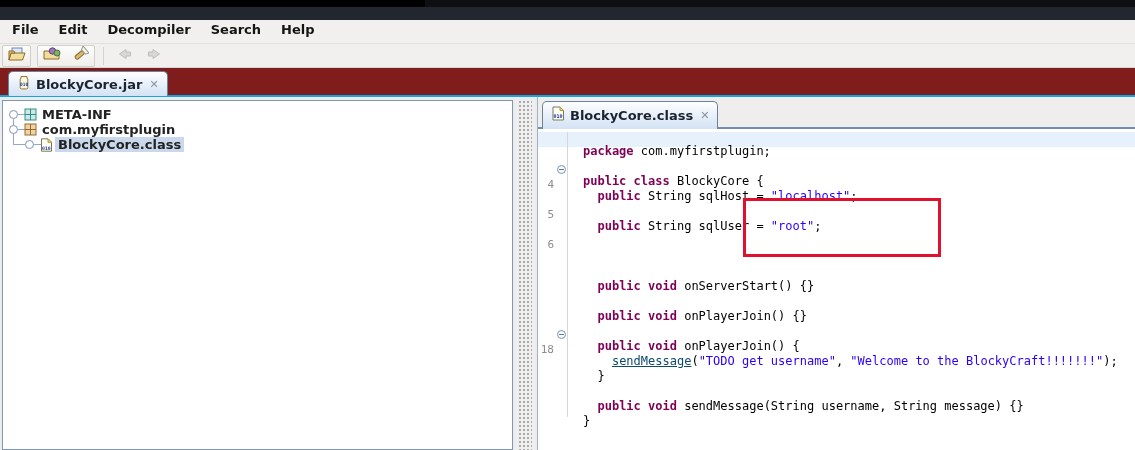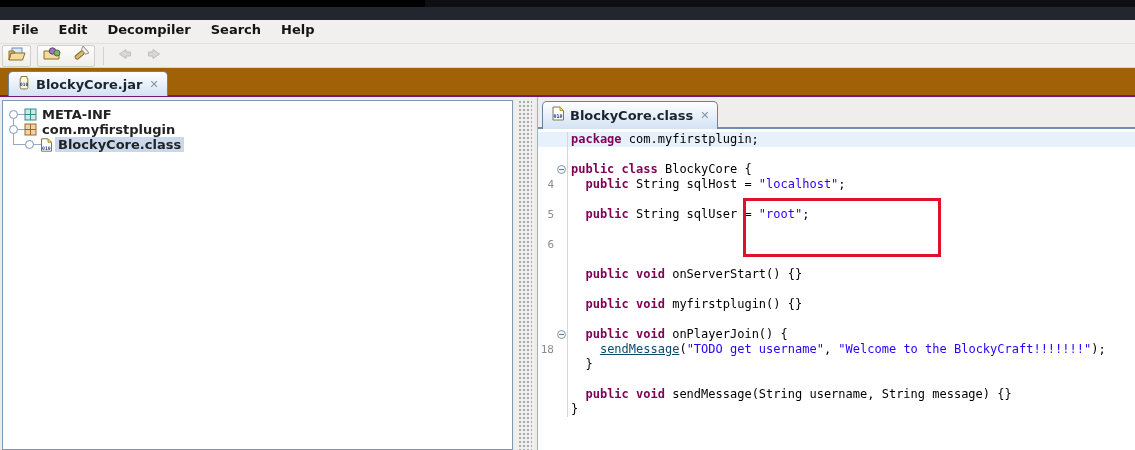--- a/index.html
+++ b/index.html
@@ -27,22 +27,22 @@
   .tbtn { width:29px; height:22px; display:flex; align-items:center; justify-content:center;
           border:1px solid #d2cfca; border-radius:2px; background:linear-gradient(#fdfdfc,#f0eeea); }
   .tbtn.first { margin-left:2px; }
   .tgroup { margin-left:6px; display:flex; border:1px solid #d2cfca; border-radius:2px;
             background:linear-gradient(#fdfdfc,#f0eeea); }
   .tgroup .tslot { width:28px; height:20px; display:flex; align-items:center; justify-content:center; }
   .tsep { width:1px; height:18px; background:#d6d3cf; margin:0 6px 0 8px; }
   .tbtn.disabled { border-color:transparent; background:transparent; }
 
   
-  .jarstrip { position:absolute; left:0; top:68px; width:1135px; height:29px; background:#a16207;
-              border-bottom:2px solid #701a75; }
+  .jarstrip { position:absolute; left:0; top:68px; width:1135px; height:29px; background:#7f1d1d;
+              border-bottom:2px solid #0ea5e9; }
   .tab { position:absolute; display:flex; align-items:center; gap:5px; padding:0 8px;
          border:1px solid #68839e; border-bottom:none; border-radius:5px 5px 0 0;
          background:linear-gradient(#fefeff,#d3e2f4); }
   .tab .tab-label { font-size:13px; font-weight:bold; color:#1a2330; white-space:nowrap; }
   .tab .tab-close { font-size:11px; color:#8494a6; font-weight:bold; margin-left:2px; cursor:default; }
   .jartab { left:8px; top:3px; height:25px; }
 
   
   .treepanel { position:absolute; left:2px; top:100px; width:511px; height:350px; background:#fff;
                border:1px solid #7e99b5; }
@@ -73,21 +73,21 @@
   .editor { position:absolute; left:0; top:32px; right:0; bottom:0; background:#fff; overflow:hidden; }
   .code-lines { position:absolute; left:0; top:3px; right:0; }
   .code-line { position:relative; display:flex; height:15px; }
   .code-line.hl { background:#e7f1fc; }
   .gutter { flex:none; width:30px; text-align:right; padding-right:13px;
             font-family:"DejaVu Sans Mono",monospace; font-size:11px; line-height:15px;
             color:#8c8c8c; border-right:1px solid #d6d6d6; height:15px; }
   .fold { position:absolute; left:19px; top:3px; width:9px; height:9px; border:1px solid #8096ad;
           border-radius:50%; background:#f7fafd; z-index:2; }
   .fold::after { content:""; position:absolute; left:1px; right:1px; top:3px; height:1px; background:#5d7a9a; }
-  .codetext { margin:0; padding-left:3px; font-family:"DejaVu Sans Mono",monospace; font-size:12px;
+  .codetext { margin:12px; padding-left:3px; font-family:"DejaVu Sans Mono",monospace; font-size:12px;
               line-height:15px; height:15px; white-space:pre; }
   .kw  { color:#7f0055; font-weight:bold; }
   .str { color:#2a00ff; }
   .pl  { color:#000; }
   .link{ color:#0c4a6e; text-decoration:underline; }
 
   
   .redbox { position:absolute; left:743px; top:198px; width:198px; height:59px;
             border:3px solid #e0112c; z-index:10; }
 </style>
@@ -269,21 +269,21 @@
           <div class="code-line">
             <span class="gutter"></span>
             <pre class="codetext"><span class="pl">  </span><span class="kw">public void</span><span class="pl"> onServerStart() {}</span></pre>
           </div>
           <div class="code-line">
             <span class="gutter"></span>
             <pre class="codetext"></pre>
           </div>
           <div class="code-line">
             <span class="gutter"></span>
-            <pre class="codetext"><span class="pl">  </span><span class="kw">public void</span><span class="pl"> myfirstplugin() {}</span></pre>
+            <pre class="codetext"><span class="pl">  </span><span class="kw">public void</span><span class="pl"> onPlayerJoin() {}</span></pre>
           </div>
           <div class="code-line">
             <span class="gutter"></span>
             <pre class="codetext"></pre>
           </div>
           <div class="code-line">
             <span class="gutter"></span>
             <span class="fold"></span>
             <pre class="codetext"><span class="pl">  </span><span class="kw">public void</span><span class="pl"> onPlayerJoin() {</span></pre>
           </div>

